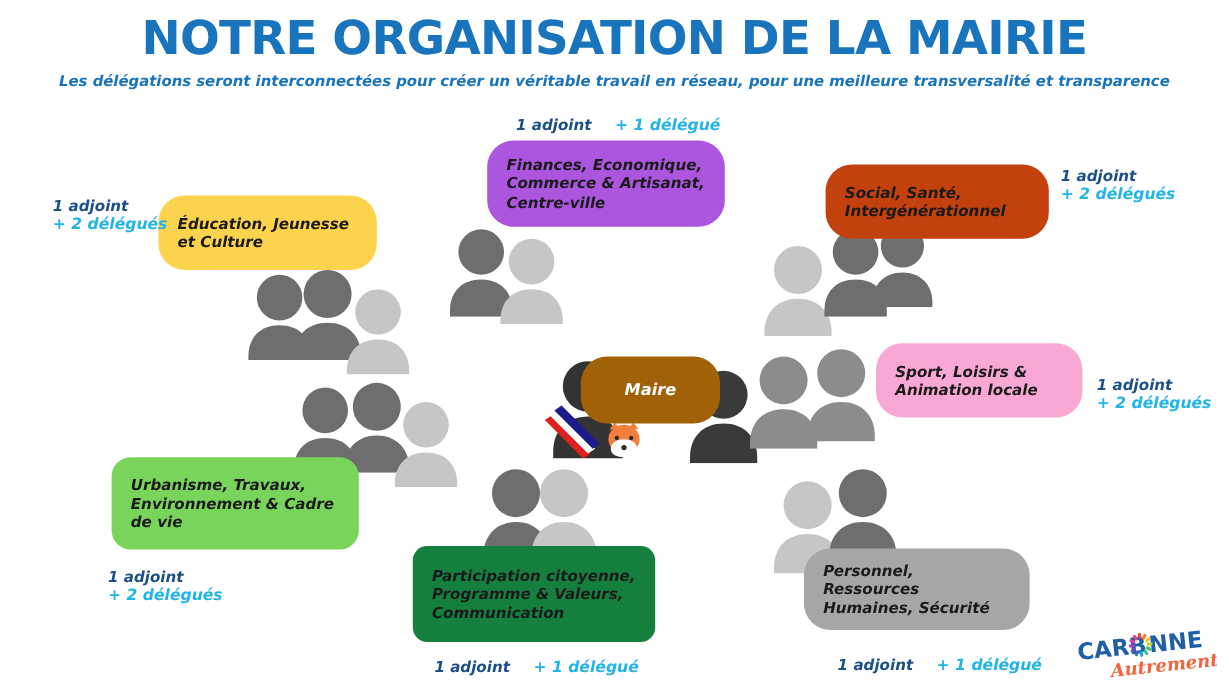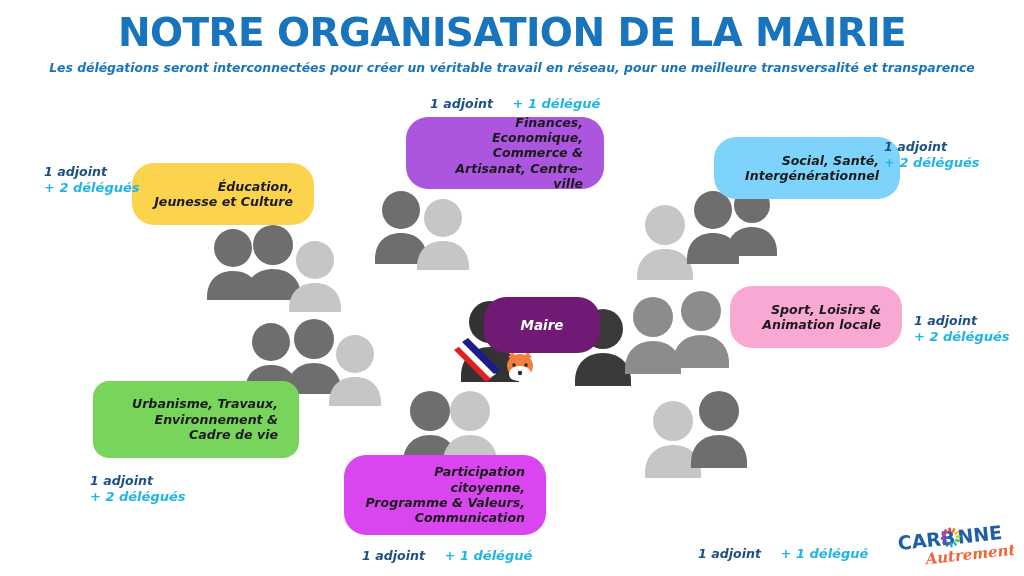--- a/index.html
+++ b/index.html
@@ -47,28 +47,28 @@
     white-space: nowrap;
   }
 
   
   .box {
     position: absolute;
     display: flex;
     align-items: center;
     justify-content: center;
     border-radius: 22px;
-    text-align: right;
+    text-align: left;
     font-family: "DejaVu Sans", sans-serif;
     font-style: italic;
     font-weight: bold;
     font-size: 12.6px;
     line-height: 1.22;
     color: #1a1a1a;
-    padding: 6px 21px;
+    padding: 6px 16px;
     z-index: 30;
   }
   .box.maire {
     color: #ffffff;
     font-size: 13.5px;
   }
 
   
   .countlabel {
     position: absolute;
@@ -287,30 +287,31 @@
 
   <div class="countlabel inline" style="left:698px; top:543px;">
     <span class="adj">1 adjoint</span>
     <span class="del">+ 1 délégué</span>
   </div>
 
   <div class="box" style="left:132px; top:163px; width:182px; height:62px; background:#FCD34D;">Éducation, Jeunesse et Culture</div>
 
   <div class="box" style="left:406px; top:117px; width:198px; height:72px; background:#AC55DE;">Finances, Economique, Commerce &amp; Artisanat, Centre-ville</div>
 
-  <div class="box" style="left:714px; top:137px; width:186px; height:62px; background:#7dd3fc;">Social, Santé, Intergénérationnel</div>
-
-  <div class="box maire" style="left:484px; top:297px; width:116px; height:56px; background:#701a75;font-style:italic;">Maire</div>
+  <div class="box" style="left:688px; top:137px; width:186px; height:62px; background:#c2410c;">Social, Santé, Intergénérationnel</div>
+
+  <div class="box maire" style="left:484px; top:297px; width:116px; height:56px; background:#a16207;font-style:italic;">Maire</div>
 
   <div class="box" style="left:730px; top:286px; width:172px; height:62px; background:#f9a8d4;">Sport, Loisirs &amp; Animation locale</div>
 
   <div class="box" style="left:93px; top:381px; width:206px; height:77px; background:#79D45C;border-radius:16px;">Urbanisme, Travaux, Environnement &amp; Cadre de vie</div>
 
-  <div class="box" style="left:344px; top:455px; width:202px; height:80px; background:#d946ef;">Participation citoyenne, Programme &amp; Valeurs, Communication</div>
-
+  <div class="box" style="left:344px; top:455px; width:202px; height:80px; background:#15803d;border-radius:12px;">Participation citoyenne, Programme &amp; Valeurs, Communication</div>
+
+  <div class="box" style="left:670px; top:457px; width:188px; height:68px; background:#A6A6A6;">Personnel, Ressources Humaines, Sécurité</div>
 
   <div class="logo" style="left:896px; top:522px; width:118px; height:46px;">
     <svg viewBox="0 0 118 46">
       <g transform="rotate(-6 59 20)">
         <text x="2" y="22" font-family="DejaVu Sans, sans-serif" font-weight="bold" font-size="19" fill="#1E5FA8">CARB</text>
         <text x="62" y="22" font-family="DejaVu Sans, sans-serif" font-weight="bold" font-size="19" fill="#1E5FA8">NNE</text>
 
         <g transform="translate(55,15)">
           <g>
             <rect x="-1.3" y="-10" width="2.6" height="5" rx="1.2" fill="#E8443A"></rect>

